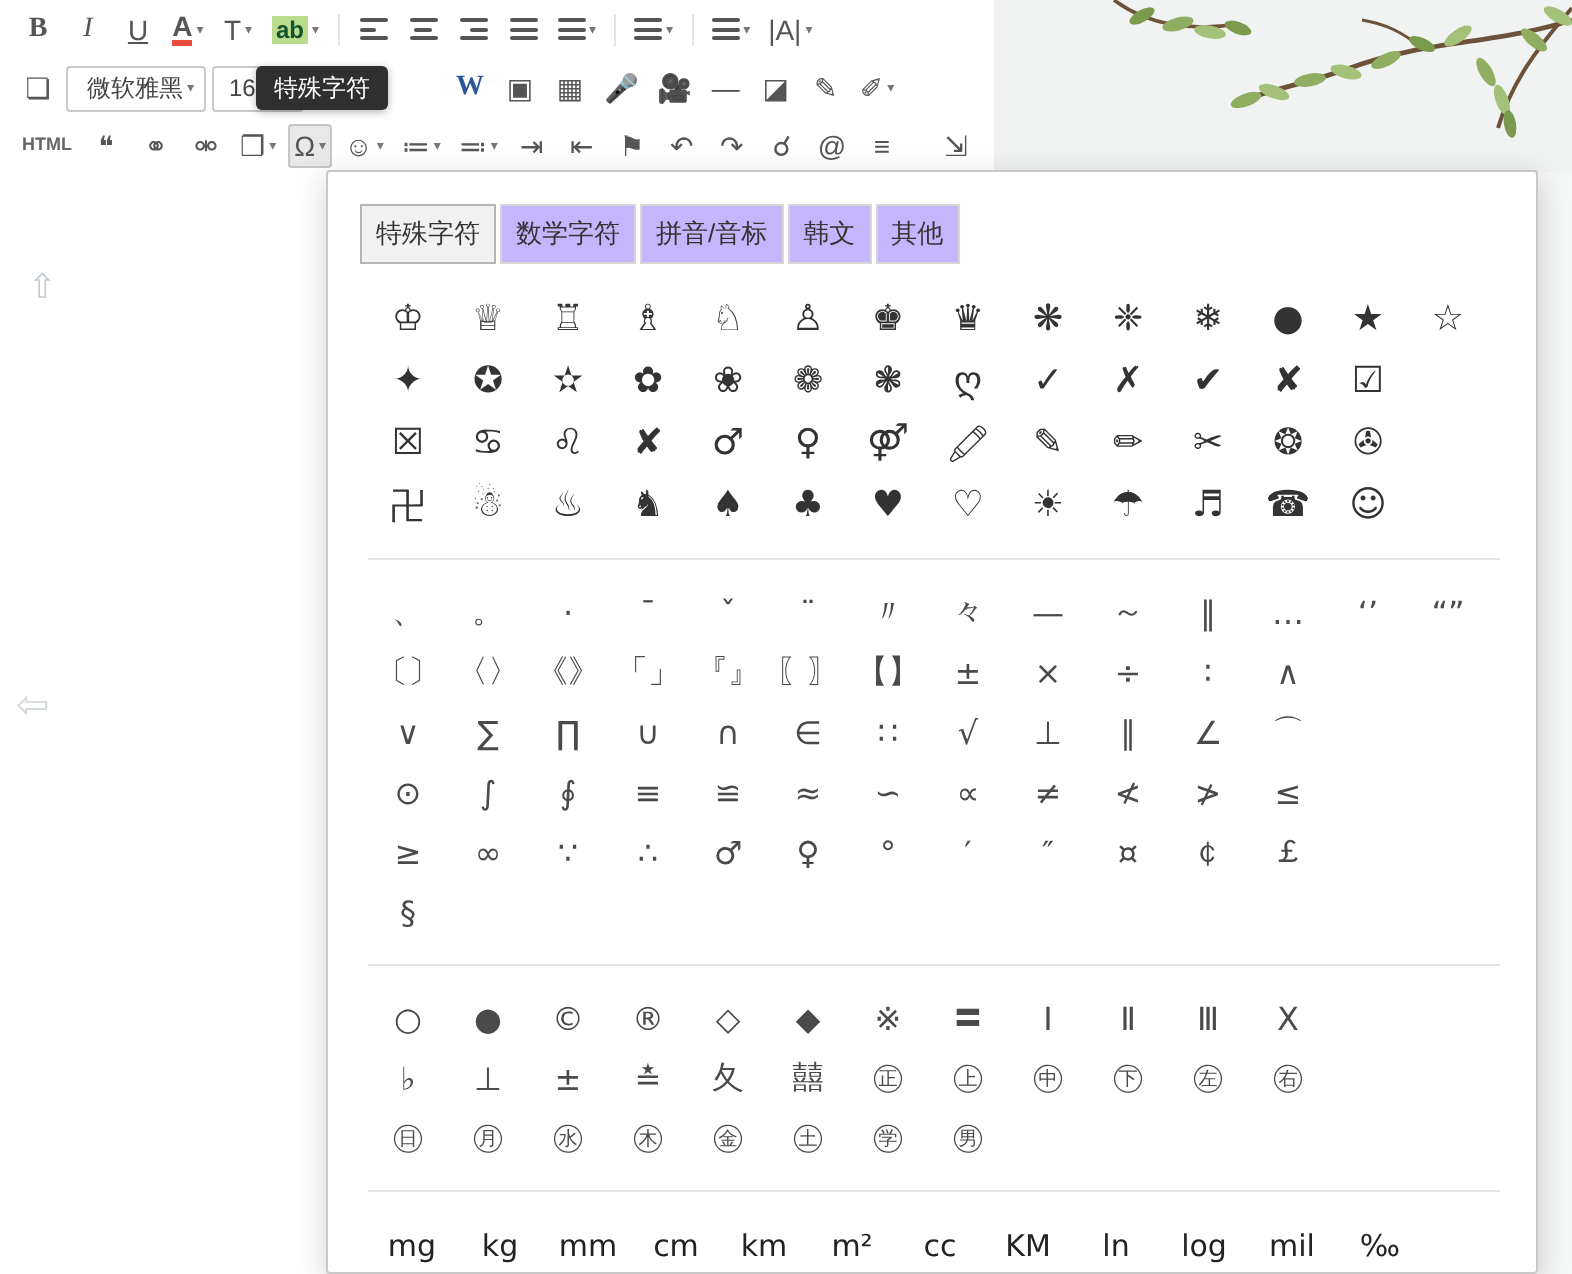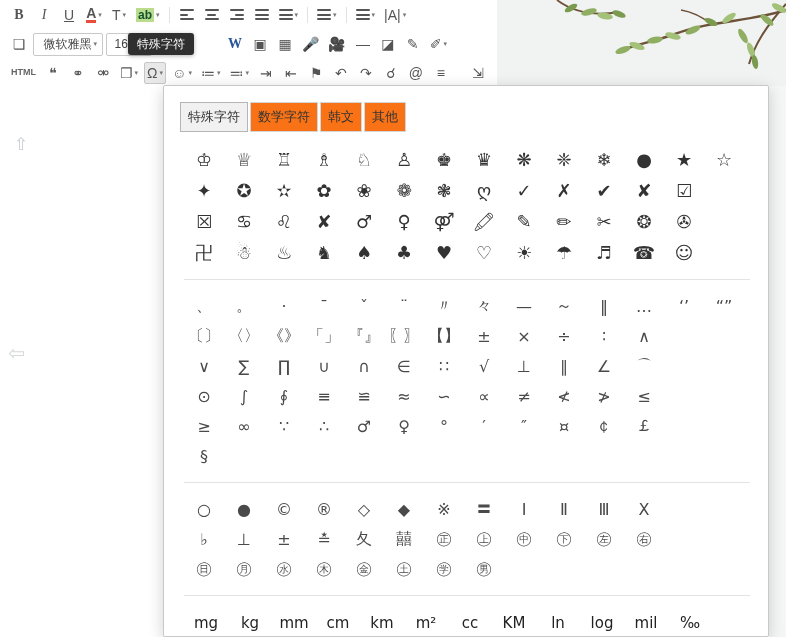--- a/index.html
+++ b/index.html
@@ -50,21 +50,21 @@
 
 .tooltip{position:absolute;left:128px;top:33px;background:#2f2f2f;color:#fff;font-size:12px;
          line-height:1;padding:5px 9px;border-radius:3px;z-index:60;white-space:nowrap;
          box-shadow:0 1px 4px rgba(0,0,0,.3)}
 
 
 .dialog{position:absolute;left:163px;top:85px;width:606px;height:552px;background:#fff;
         border:1px solid #c8c8c8;border-radius:2px;box-shadow:0 4px 16px rgba(0,0,0,.18);
         z-index:20;overflow:hidden}
 .tabs{display:flex;gap:2px;margin:16px 10px 0 16px}
-.tab{border:1px solid #d6d6d6;background:#f97316;padding:5px 7px;font-size:13px;color:#333;
+.tab{border:1px solid #d6d6d6;background:#c4b5fd;padding:5px 7px;font-size:13px;color:#333;
      cursor:pointer;white-space:nowrap}
 .tab.active{background:#f1f1f1;border-color:#b5b5b5}
 .chararea{margin:12px 18px 0 20px}
 .crow{display:flex;height:30px}
 .cell{width:40px;display:flex;align-items:center;justify-content:center;font-size:16px;color:#4a4a4a;
       cursor:pointer;font-family:"DejaVu Sans","Liberation Sans",sans-serif}
 .picto .crow{height:31px}
 .picto .cell{font-size:18px;color:#333}
 .units .crow{height:32px}
 .units .cell{width:44px;font-size:15px;color:#222}
@@ -299,20 +299,21 @@
 <div class="ph2">
   <span class="ph2icon">⇦</span>
 </div>
 
 <div class="tooltip">特殊字符</div>
 
 <div class="dialog">
   <div class="tabs">
       <span class="tab active">特殊字符</span>
       <span class="tab">数学字符</span>
+      <span class="tab">拼音/音标</span>
       <span class="tab">韩文</span>
       <span class="tab">其他</span>
     </div>
   <div class="chararea">
       <div class="charsec picto">
         <div class="crow">
           <span class="cell">♔</span>
           <span class="cell">♕</span>
           <span class="cell">♖</span>
           <span class="cell">♗</span>

